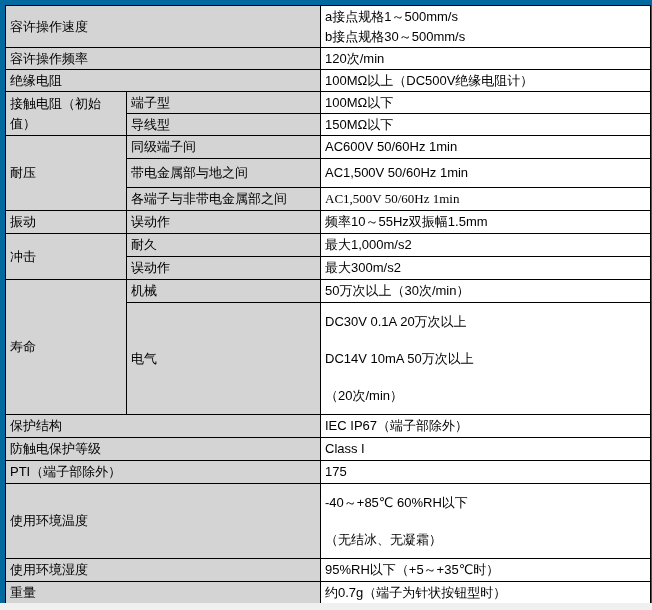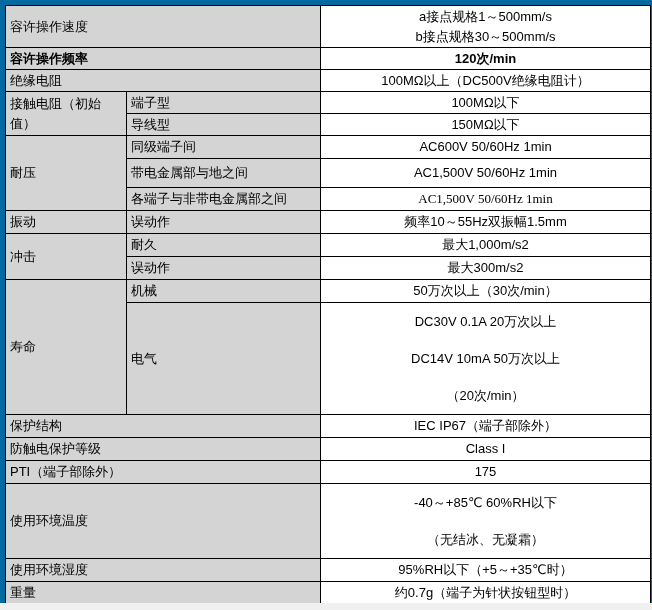--- a/index.html
+++ b/index.html
@@ -32,21 +32,20 @@
     line-height: 20px;
     padding: 0 4px;
     vertical-align: middle;
     overflow: hidden;
   }
   td.label-cell, td.sub-cell {
     background: #d4d4d4;
   }
   td.value-cell {
     background: #ffffff;
-    text-align: center;
   }
   td.value-cell .line {
     line-height: 20px;
   }
   td.value-cell.spaced .line {
     line-height: 15px;
     padding: 11px 0;
   }
   .bottom-strip {
     position: absolute;
@@ -68,21 +67,21 @@
       <col style="width:330px">
     </colgroup>
     <tbody id="spec-tbody">
         <tr style="height: 42px;">
           <td class="label-cell" colspan="2">容许操作速度</td>
           <td class="value-cell">
             <div class="line">a接点规格1～500mm/s</div>
             <div class="line">b接点规格30～500mm/s</div>
           </td>
         </tr>
-        <tr style="height: 22px; font-weight: bold;">
+        <tr style="height: 22px;">
           <td class="label-cell" colspan="2">容许操作频率</td>
           <td class="value-cell">
             <div class="line">120次/min</div>
           </td>
         </tr>
         <tr style="height: 22px;">
           <td class="label-cell" colspan="2">绝缘电阻</td>
           <td class="value-cell">
             <div class="line">100MΩ以上（DC500V绝缘电阻计）</div>
           </td>

